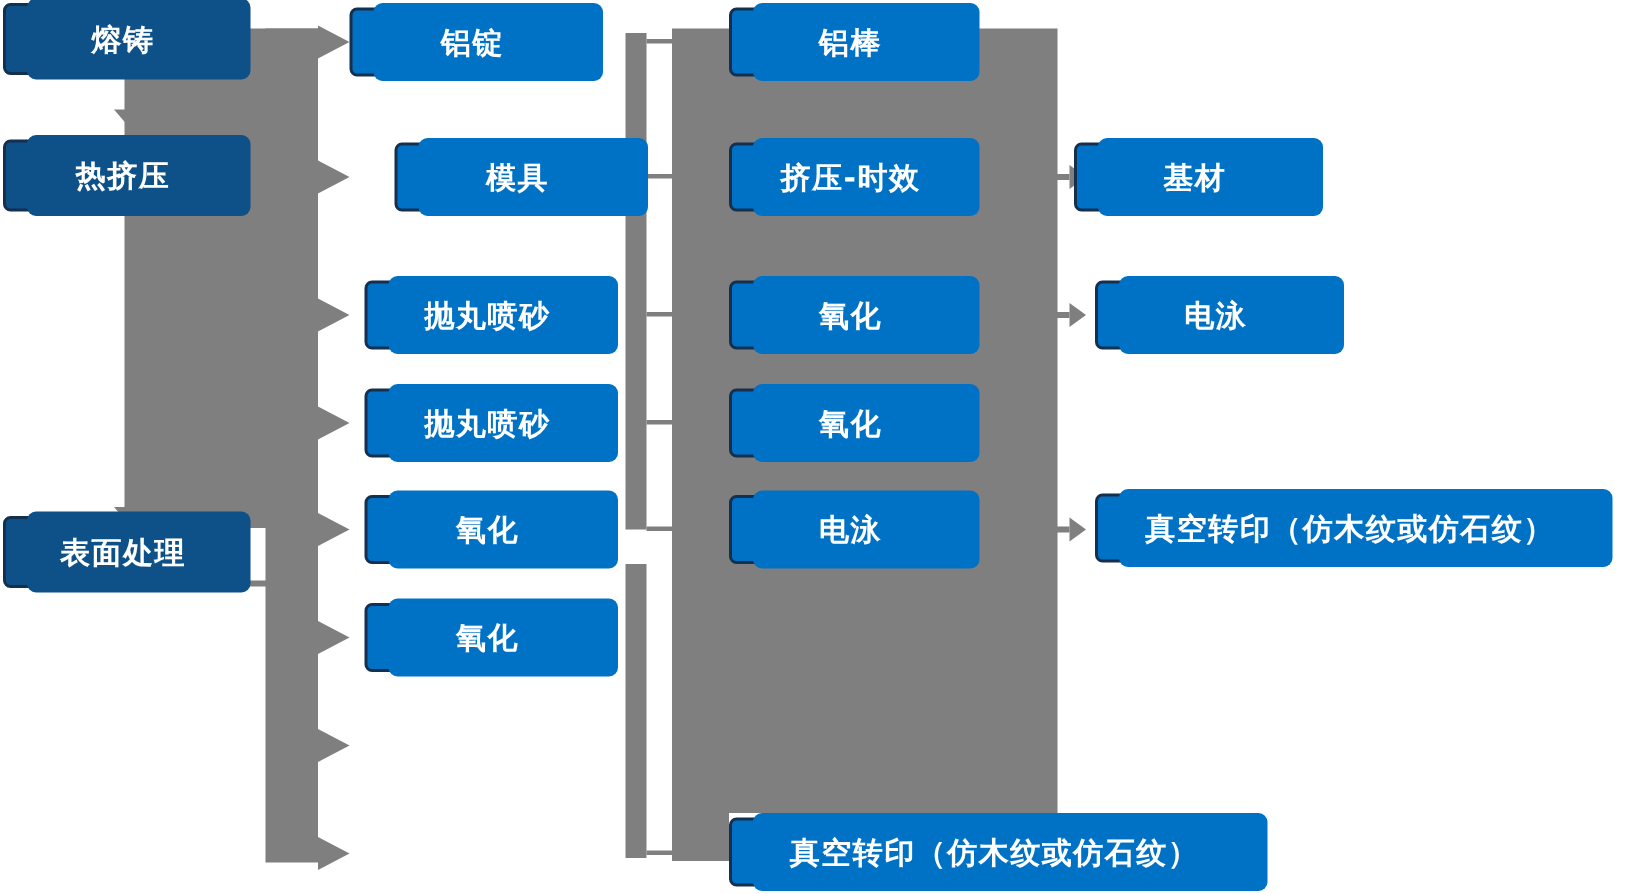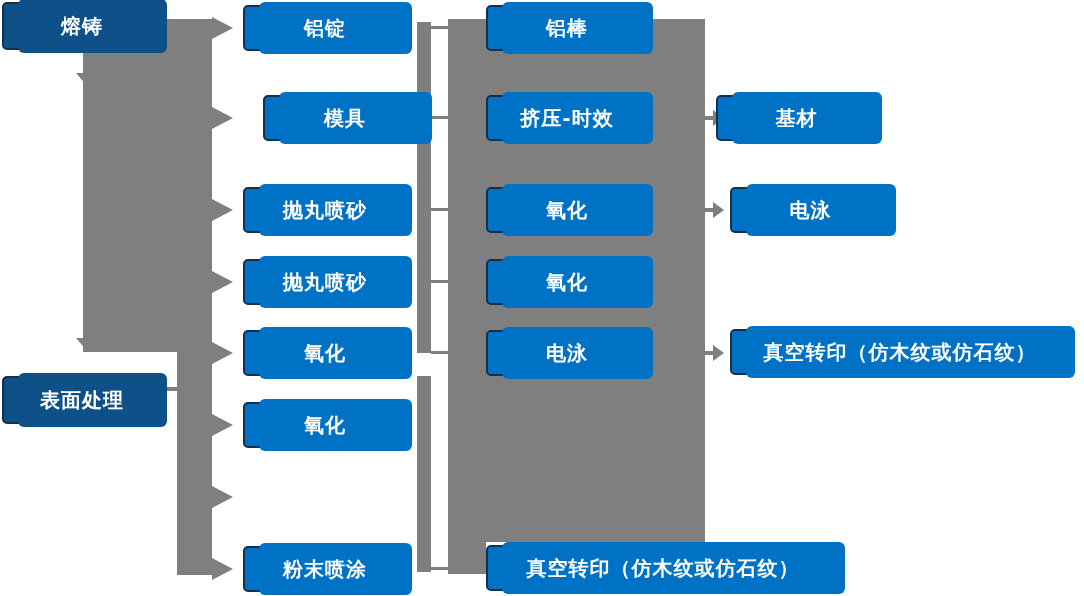--- a/index.html
+++ b/index.html
@@ -91,29 +91,29 @@
   <div class="sm-arrow" style="left:704px;top:202px;">
     <div class="tail"></div>
     <div class="head"></div>
   </div>
   <div class="sm-arrow" style="left:704px;top:345px;">
     <div class="tail"></div>
     <div class="head"></div>
   </div>
 
   <div class="node dark" style="left:2px;top:2px;width:160px;height:48px;">熔铸</div>
-  <div class="node dark" style="left:2px;top:376px;width:160px;height:48px;">表面处理</div>
+  <div class="node dark" style="left:2px;top:93px;width:160px;height:48px;">热挤压</div>
+  <div class="node dark" style="left:2px;top:344px;width:160px;height:48px;">表面处理</div>
 
-  <div class="node" style="left:243px;top:5px;width:164px;height:46px;text-align:center;">铝锭</div>
+  <div class="node" style="left:233px;top:5px;width:164px;height:46px;text-align:center;">铝锭</div>
   <div class="node" style="left:243px;top:95px;width:164px;height:46px;margin-left:20px;">模具</div>
   <div class="node" style="left:243px;top:187px;width:164px;height:46px;">抛丸喷砂</div>
   <div class="node" style="left:243px;top:259px;width:164px;height:46px;">抛丸喷砂</div>
   <div class="node" style="left:243px;top:330px;width:164px;height:46px;">氧化</div>
   <div class="node" style="left:243px;top:402px;width:164px;height:46px;">氧化</div>
-  <div class="node" style="left:243px;top:546px;width:164px;height:46px;">粉末喷涂</div>
 
   <div class="node" style="left:486px;top:95px;width:162px;height:46px;">挤压-时效</div>
   <div class="node" style="left:486px;top:5px;width:162px;height:46px;">铝棒</div>
   <div class="node" style="left:486px;top:187px;width:162px;height:46px;">氧化</div>
   <div class="node" style="left:486px;top:259px;width:162px;height:46px;">氧化</div>
   <div class="node" style="left:486px;top:330px;width:162px;height:46px;">电泳</div>
   <div class="node" style="left:486px;top:545px;width:354px;height:46px;">真空转印（仿木纹或仿石纹）</div>
 
   <div class="node" style="left:716px;top:95px;width:161px;height:46px;">基材</div>
   <div class="node" style="left:730px;top:187px;width:161px;height:46px;">电泳</div>

